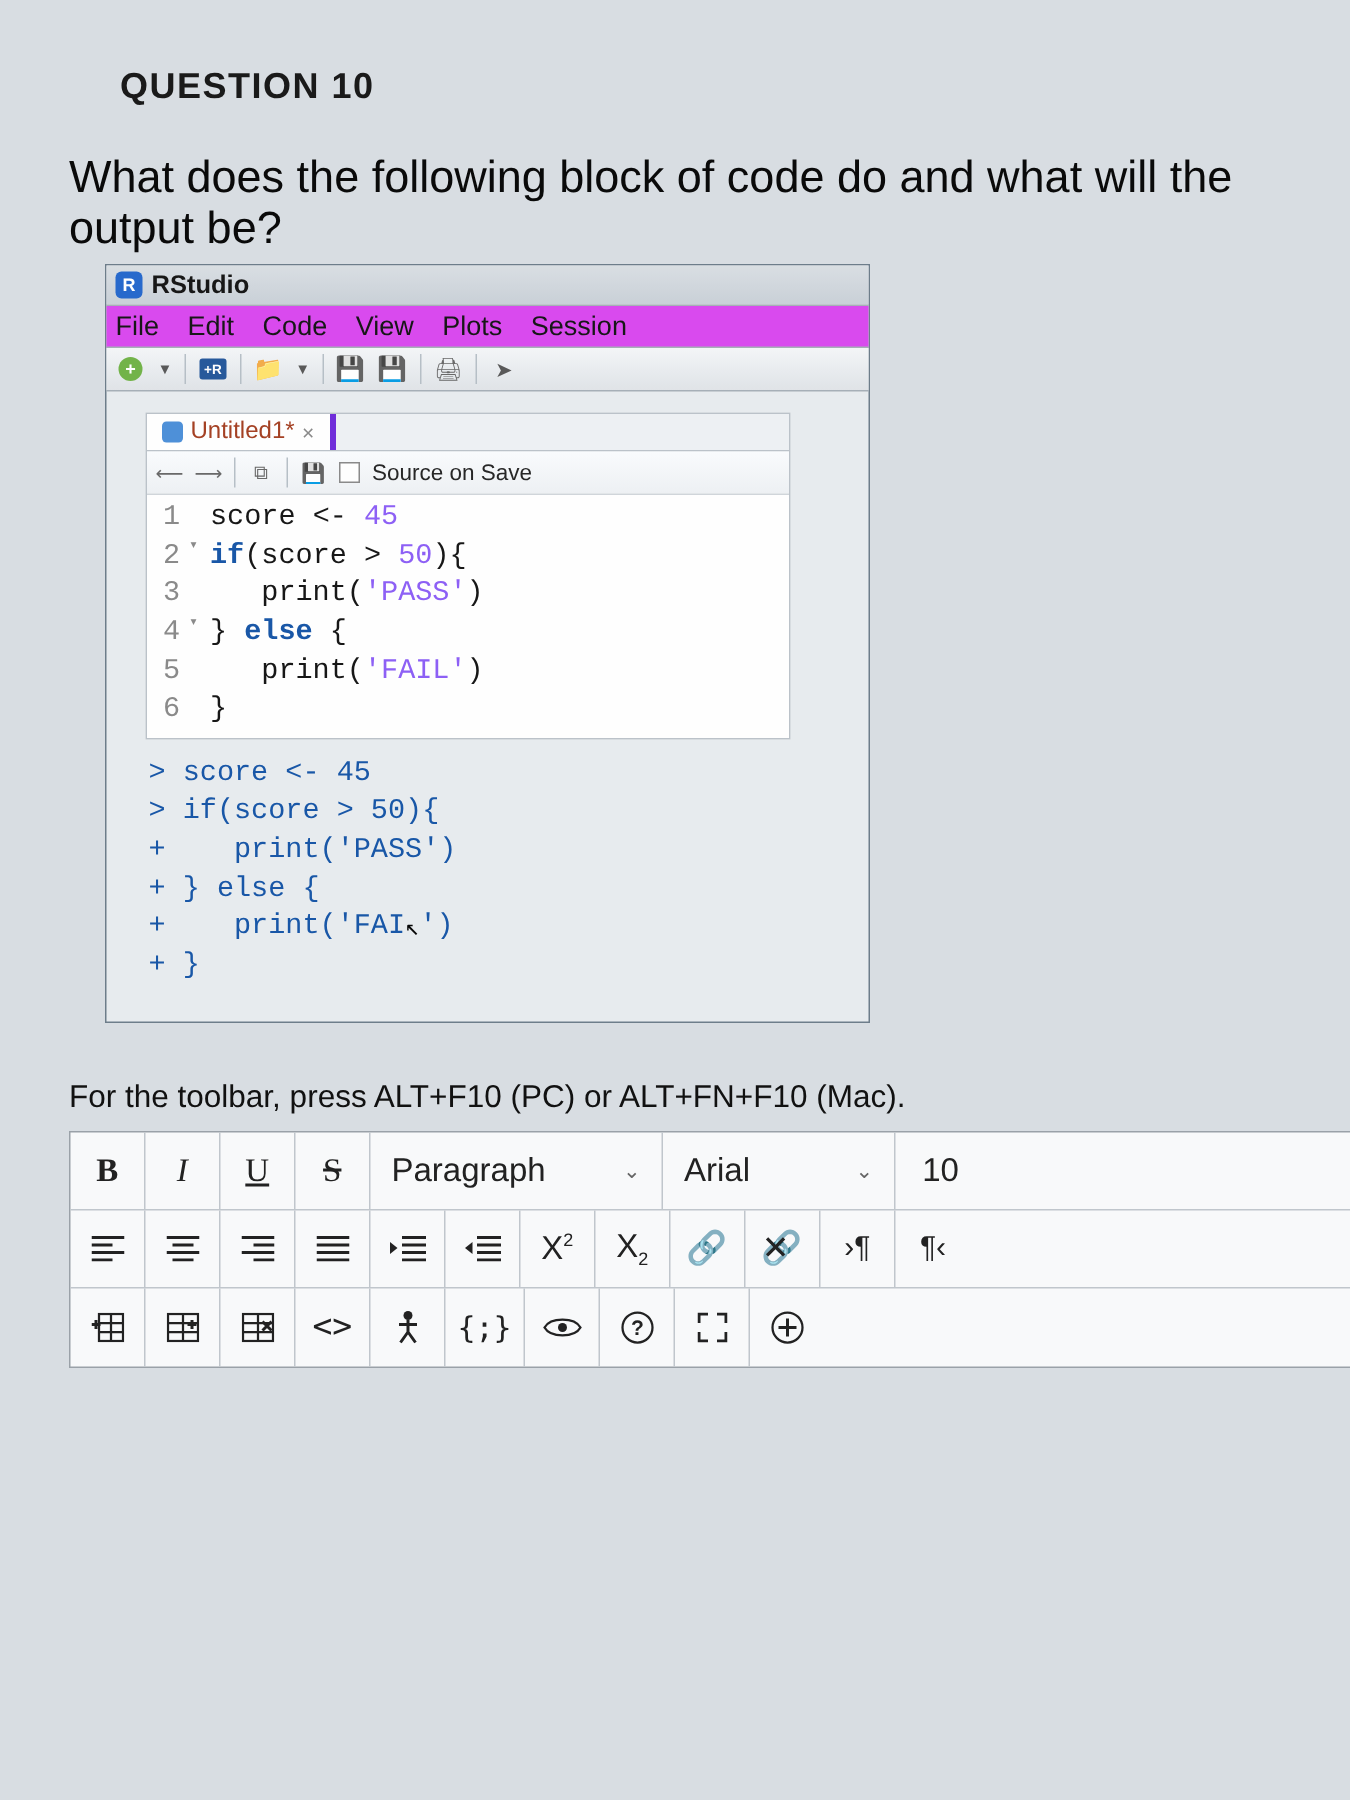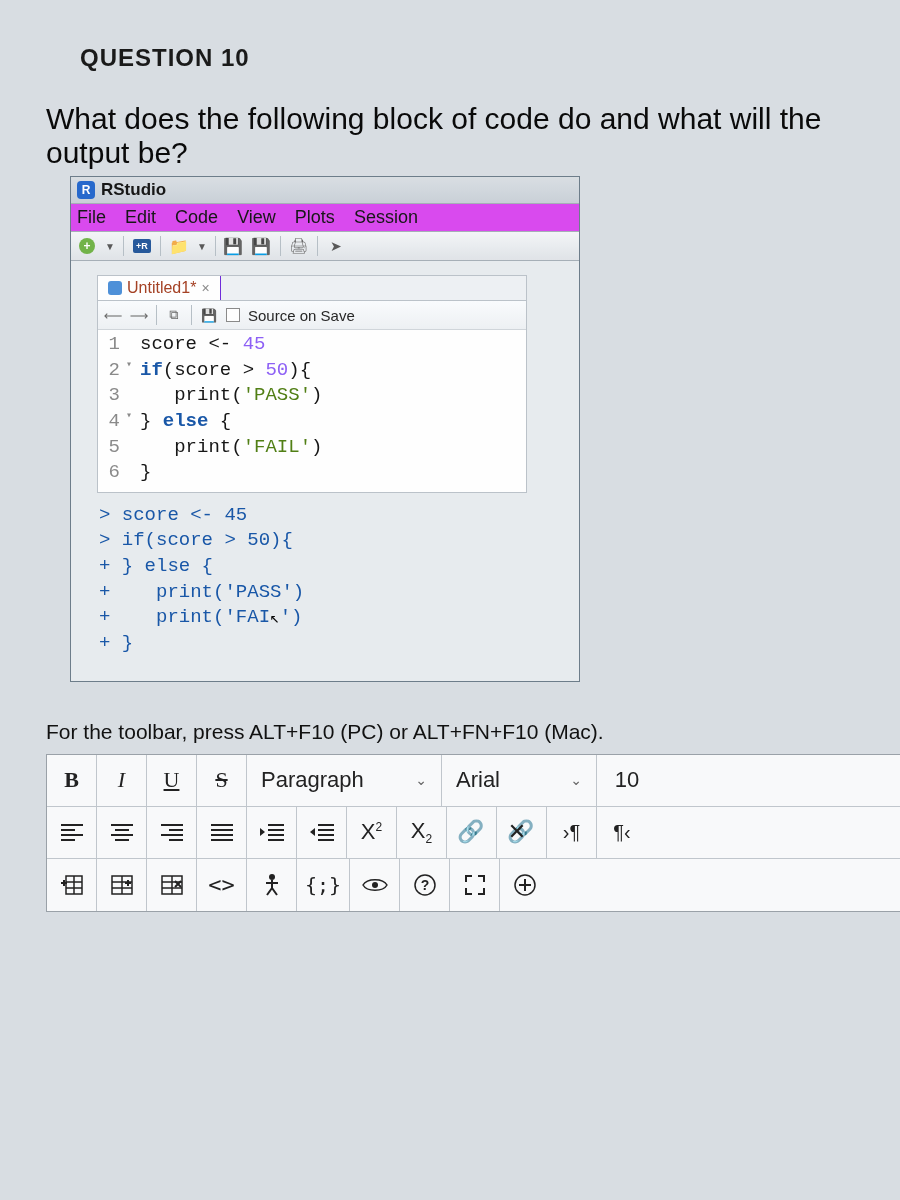--- a/index.html
+++ b/index.html
@@ -92,21 +92,21 @@
     width: 430px;
   }
   .tab-strip {
     display: flex;
     border-bottom: 1px solid #bac2c9;
     background: #eef1f4;
   }
   .tab {
     padding: 3px 10px;
     background: #fff;
-    border-right: 1px solid #6d28d9;
+    border-right: 4px solid #6d28d9;
     font-size: 16px;
     color: #a33c1e;
     display: flex;
     align-items: center;
     gap: 5px;
   }
   .tab-close { color:#888; font-size:14px; }
   .editor-toolbar {
     display: flex;
     align-items: center;
@@ -124,21 +124,21 @@
     font-size: 19px;
     line-height: 1.35;
     padding: 2px 0 6px 0;
   }
   .code-line { display:flex; }
   .ln { width: 28px; text-align: right; color:#888; padding-right:6px; user-select:none; }
   .fold { width:14px; color:#888; font-size:10px; }
   .code-text { white-space: pre; }
   .kw { color:#1353a6; font-weight:bold; }
   .num { color:#8b5cf6; }
-  .str { color:#4d7c0f; }
+  .str { color:#8b5cf6; }
   .op { color:#111; }
   .fn { color:#111; }
 
   .console-block {
     font-family: "Courier New", monospace;
     font-size: 19px;
     line-height: 1.35;
     padding: 10px 0 24px 28px;
     color: #0a2a5a;
   }
@@ -295,22 +295,22 @@
           <span class="ln">6</span>
             <span class="fold"></span>
           <span class="code-text"><span class="fn">}</span></span>
         </div>
       </div>
     </div>
 
     <div class="console-block">
       <div class="console-line"><span class="prompt">&gt; score &lt;- 45</span></div>
       <div class="console-line"><span class="prompt">&gt; if(score &gt; 50){</span></div>
+      <div class="console-line"><span class="prompt">+    print('PASS')</span></div>
       <div class="console-line"><span class="prompt">+ } else {</span></div>
-      <div class="console-line"><span class="prompt">+    print('PASS')</span></div>
       <div class="console-line"><span class="prompt">+    print('FAI</span><span class="cursor-arrow">↖</span><span class="prompt">')</span></div>
       <div class="console-line"><span class="prompt">+ }</span></div>
     </div>
   </div>
 
   <div class="hint-text">For the toolbar, press ALT+F10 (PC) or ALT+FN+F10 (Mac).</div>
 
   <div class="rte-toolbar">
     <div class="rte-row">
       <div class="rte-cell">

